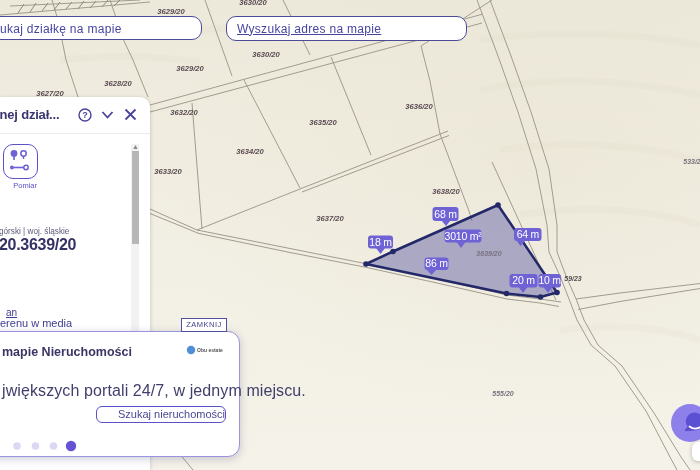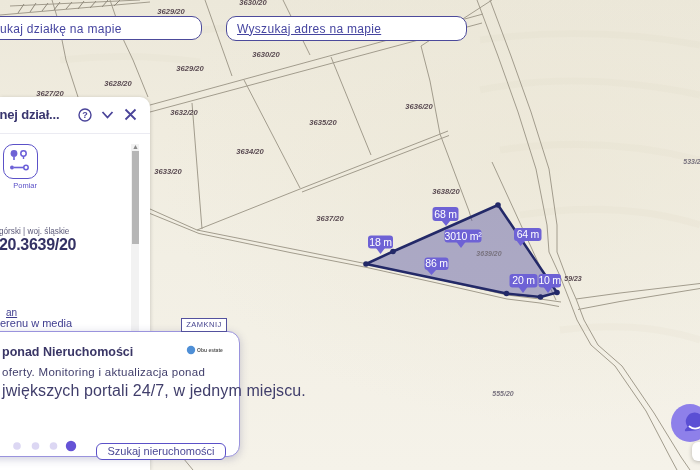--- a/index.html
+++ b/index.html
@@ -228,32 +228,31 @@
 <div class="abs" style="left:-1px;top:236px;font-size:16px;font-weight:bold;color:#343264;letter-spacing:-0.3px;">20.3639/20</div>
 
 <div class="abs" style="left:6px;top:277px;font-size:10px;color:#3f3d8f;text-decoration:underline;margin-top:30px;">an</div>
 
 <div class="abs" style="left:0px;top:317px;font-size:11px;color:#3f3d8f;">erenu w media</div>
 
 <div class="abs" style="left:181px;top:317.5px;width:44px;height:12px;background:#fff;border:1px solid #53519e;border-radius:0;text-align:center;font-size:7.5px;line-height:12.5px;color:#45448e;letter-spacing:0.5px;z-index:5;">ZAMKNIJ</div>
 
 <div class="abs" style="left:-20px;top:331px;width:258px;height:124px;background:#fff;border:1.2px solid #9a93dd;border-radius:12px;box-shadow:0 2px 8px rgba(60,60,120,0.25);z-index:4;"></div>
 
-<div class="abs" style="left:2px;top:344.5px;font-size:12.5px;font-weight:bold;color:#3a3666;z-index:6;">ponad Nieruchomości</div>
+<div class="abs" style="left:2px;top:344.5px;font-size:12.5px;font-weight:bold;color:#3a3666;z-index:6;">mapie Nieruchomości</div>
 
 <svg class="abs" style="left:186px;top:345px;z-index:6;" width="40" height="10" viewBox="0 0 40 10">
   <circle cx="5" cy="5" r="4.2" fill="#4f8fd6"></circle>
   <text x="11" y="7" font-size="5" font-weight="bold" fill="#555" font-family="Liberation Sans, sans-serif">Obu estate</text>
 </svg>
 
-<div class="abs" style="left:2px;top:366px;font-size:11.5px;letter-spacing:0.28px;color:#403e6b;z-index:6;">oferty. Monitoring i aktualizacja ponad</div>
 
 <div class="abs" style="left:2px;top:382px;font-size:16px;letter-spacing:0.1px;color:#403e6b;z-index:6;">jwiększych portali 24/7, w jednym miejscu.</div>
 
-<div class="abs" style="left:96px;top:405.5px;width:128px;height:15px;line-height:15px;background:#fff;border:1.4px solid #5b51c8;border-radius:6px;text-align:center;font-size:11px;color:#4b4895;z-index:6;margin-top:37px;">Szukaj nieruchomości</div>
+<div class="abs" style="left:96px;top:405.5px;width:128px;height:15px;line-height:15px;background:#fff;border:1.4px solid #5b51c8;border-radius:6px;text-align:right;font-size:11px;color:#4b4895;z-index:6;">Szukaj nieruchomości</div>
 
 <svg class="abs" style="left:8px;top:438px;z-index:6;" width="80" height="16" viewBox="0 0 80 16">
   <circle cx="9" cy="8" r="3.8" fill="#dcd7f3"></circle>
   <circle cx="27.5" cy="8" r="3.8" fill="#dcd7f3"></circle>
   <circle cx="45.5" cy="8" r="3.8" fill="#dcd7f3"></circle>
   <circle cx="63" cy="8" r="5.2" fill="#6553d6"></circle>
 </svg>
 
 <div class="abs" style="left:671px;top:404px;width:38px;height:38px;border-radius:50%;background:#8e80ea;z-index:3;"></div>
 

